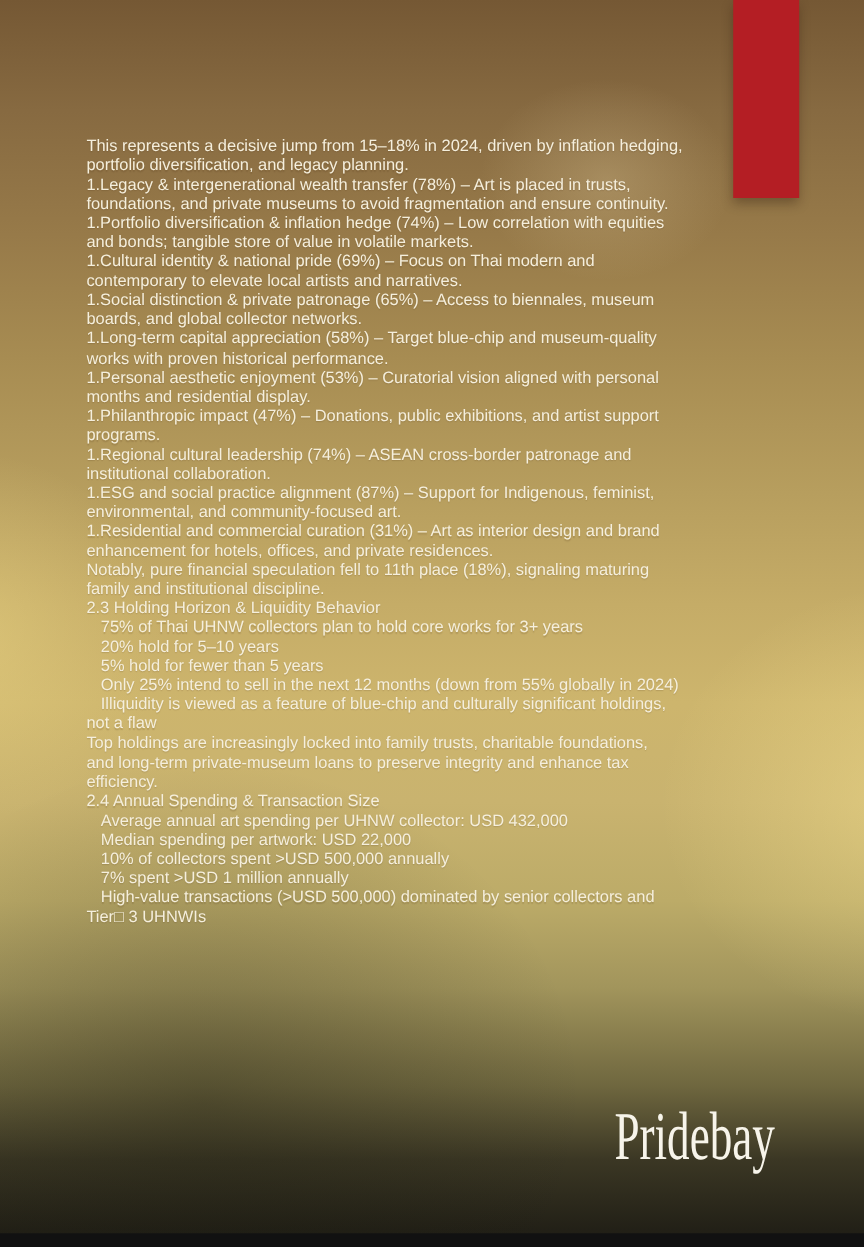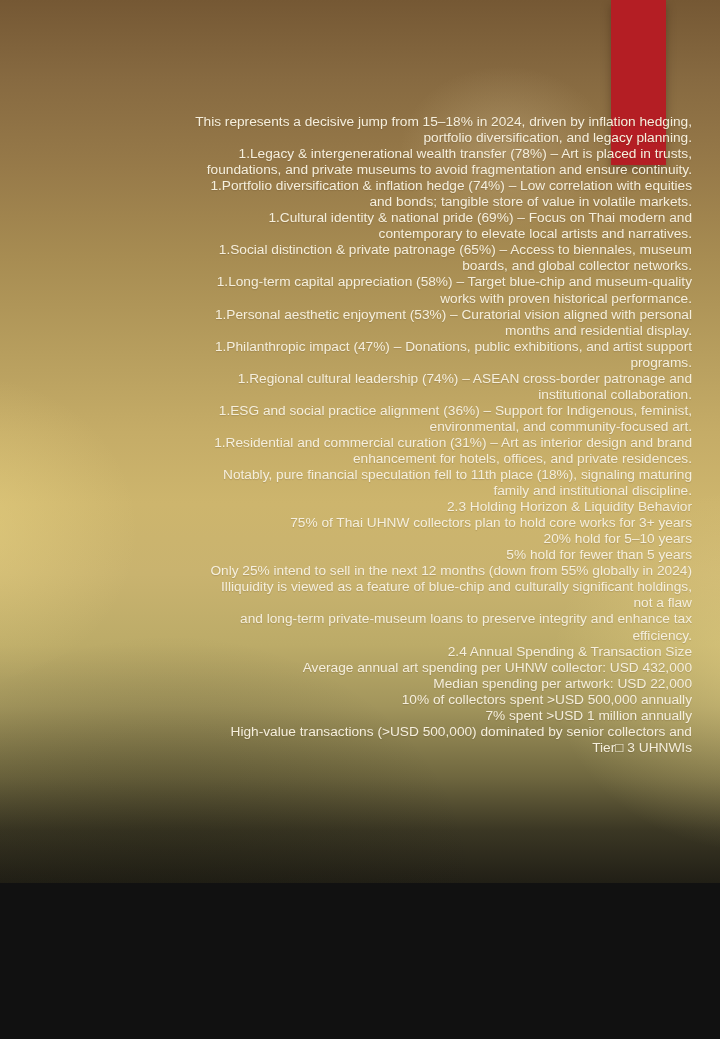--- a/index.html
+++ b/index.html
@@ -1,18 +1,18 @@
 <!DOCTYPE html>
 <html style="--accent-red: #b41e24; --text-cream: #f5efdd; --logo-white: #f7f4ea; --gold-mid: #cdb56d; --brown-top: #755834; --dark-bottom: #211f16;"><head>
 <meta charset="utf-8">
 <style>
   html,body{margin:0;padding:0;background:#111;}
   .page{
     position:relative;
-    width:720px;height:883px;
+    width:720px;height:1028px;
     overflow:hidden;
     font-family:"Liberation Sans", sans-serif;
     background:
       radial-gradient(150px 120px at 505px 150px, rgba(219,199,153,0.30), rgba(219,199,153,0) 70%),
       radial-gradient(300px 260px at 760px 670px, rgba(252,231,148,0.42), rgba(252,231,148,0) 70%),
       radial-gradient(240px 220px at -30px 530px, rgba(246,225,140,0.38), rgba(246,225,140,0) 70%),
       radial-gradient(420px 380px at 170px 920px, rgba(25,25,15,0.30), rgba(25,25,15,0) 75%),
       linear-gradient(180deg,
         #755834 0%,
         #876a41 9%,
@@ -20,21 +20,20 @@
         #a78c52 29%,
         #b79e5e 40%,
         #c5ac67 49%,
         #cdb56d 57%,
         #c9b36f 65%,
         #bcab68 73%,
         #a2955c 80%,
         #6f673f 88%,
         #3b3724 94%,
         #211f16 100%);
-    text-align: right;
   }
   .red-ribbon{
     position:absolute;
     left:611px;top:0;
     width:55px;height:165px;
     background:var(--accent-red,#b41e24);
     box-shadow:0 5px 9px rgba(40,20,10,0.35);
   }
   .body-text{
     position:absolute;
@@ -78,33 +77,34 @@
       <div class="line">1.Social distinction &amp; private patronage (65%) – Access to biennales, museum</div>
       <div class="line">boards, and global collector networks.</div>
       <div class="line">1.Long-term capital appreciation (58%) – Target blue-chip and museum-quality</div>
       <div class="line">works with proven historical performance.</div>
       <div class="line">1.Personal aesthetic enjoyment (53%) – Curatorial vision aligned with personal</div>
       <div class="line">months and residential display.</div>
       <div class="line">1.Philanthropic impact (47%) – Donations, public exhibitions, and artist support</div>
       <div class="line">programs.</div>
       <div class="line">1.Regional cultural leadership (74%) – ASEAN cross-border patronage and</div>
       <div class="line">institutional collaboration.</div>
-      <div class="line">1.ESG and social practice alignment (36%) – Support for Indigenous, feminist,</div>
+      <div class="line">1.ESG and social practice alignment (87%) – Support for Indigenous, feminist,</div>
       <div class="line">environmental, and community-focused art.</div>
       <div class="line">1.Residential and commercial curation (31%) – Art as interior design and brand</div>
       <div class="line">enhancement for hotels, offices, and private residences.</div>
       <div class="line">Notably, pure financial speculation fell to 11th place (18%), signaling maturing</div>
       <div class="line">family and institutional discipline.</div>
       <div class="line">2.3 Holding Horizon &amp; Liquidity Behavior</div>
       <div class="line indent">75% of Thai UHNW collectors plan to hold core works for 3+ years</div>
       <div class="line indent">20% hold for 5–10 years</div>
       <div class="line indent">5% hold for fewer than 5 years</div>
       <div class="line indent">Only 25% intend to sell in the next 12 months (down from 55% globally in 2024)</div>
       <div class="line indent">Illiquidity is viewed as a feature of blue-chip and culturally significant holdings,</div>
       <div class="line">not a flaw</div>
+      <div class="line">Top holdings are increasingly locked into family trusts, charitable foundations,</div>
       <div class="line">and long-term private-museum loans to preserve integrity and enhance tax</div>
       <div class="line">efficiency.</div>
       <div class="line">2.4 Annual Spending &amp; Transaction Size</div>
       <div class="line indent">Average annual art spending per UHNW collector: USD 432,000</div>
       <div class="line indent">Median spending per artwork: USD 22,000</div>
       <div class="line indent">10% of collectors spent &gt;USD 500,000 annually</div>
       <div class="line indent">7% spent &gt;USD 1 million annually</div>
       <div class="line indent">High-value transactions (&gt;USD 500,000) dominated by senior collectors and</div>
       <div class="line">Tier□ 3 UHNWIs</div>
     </div>

